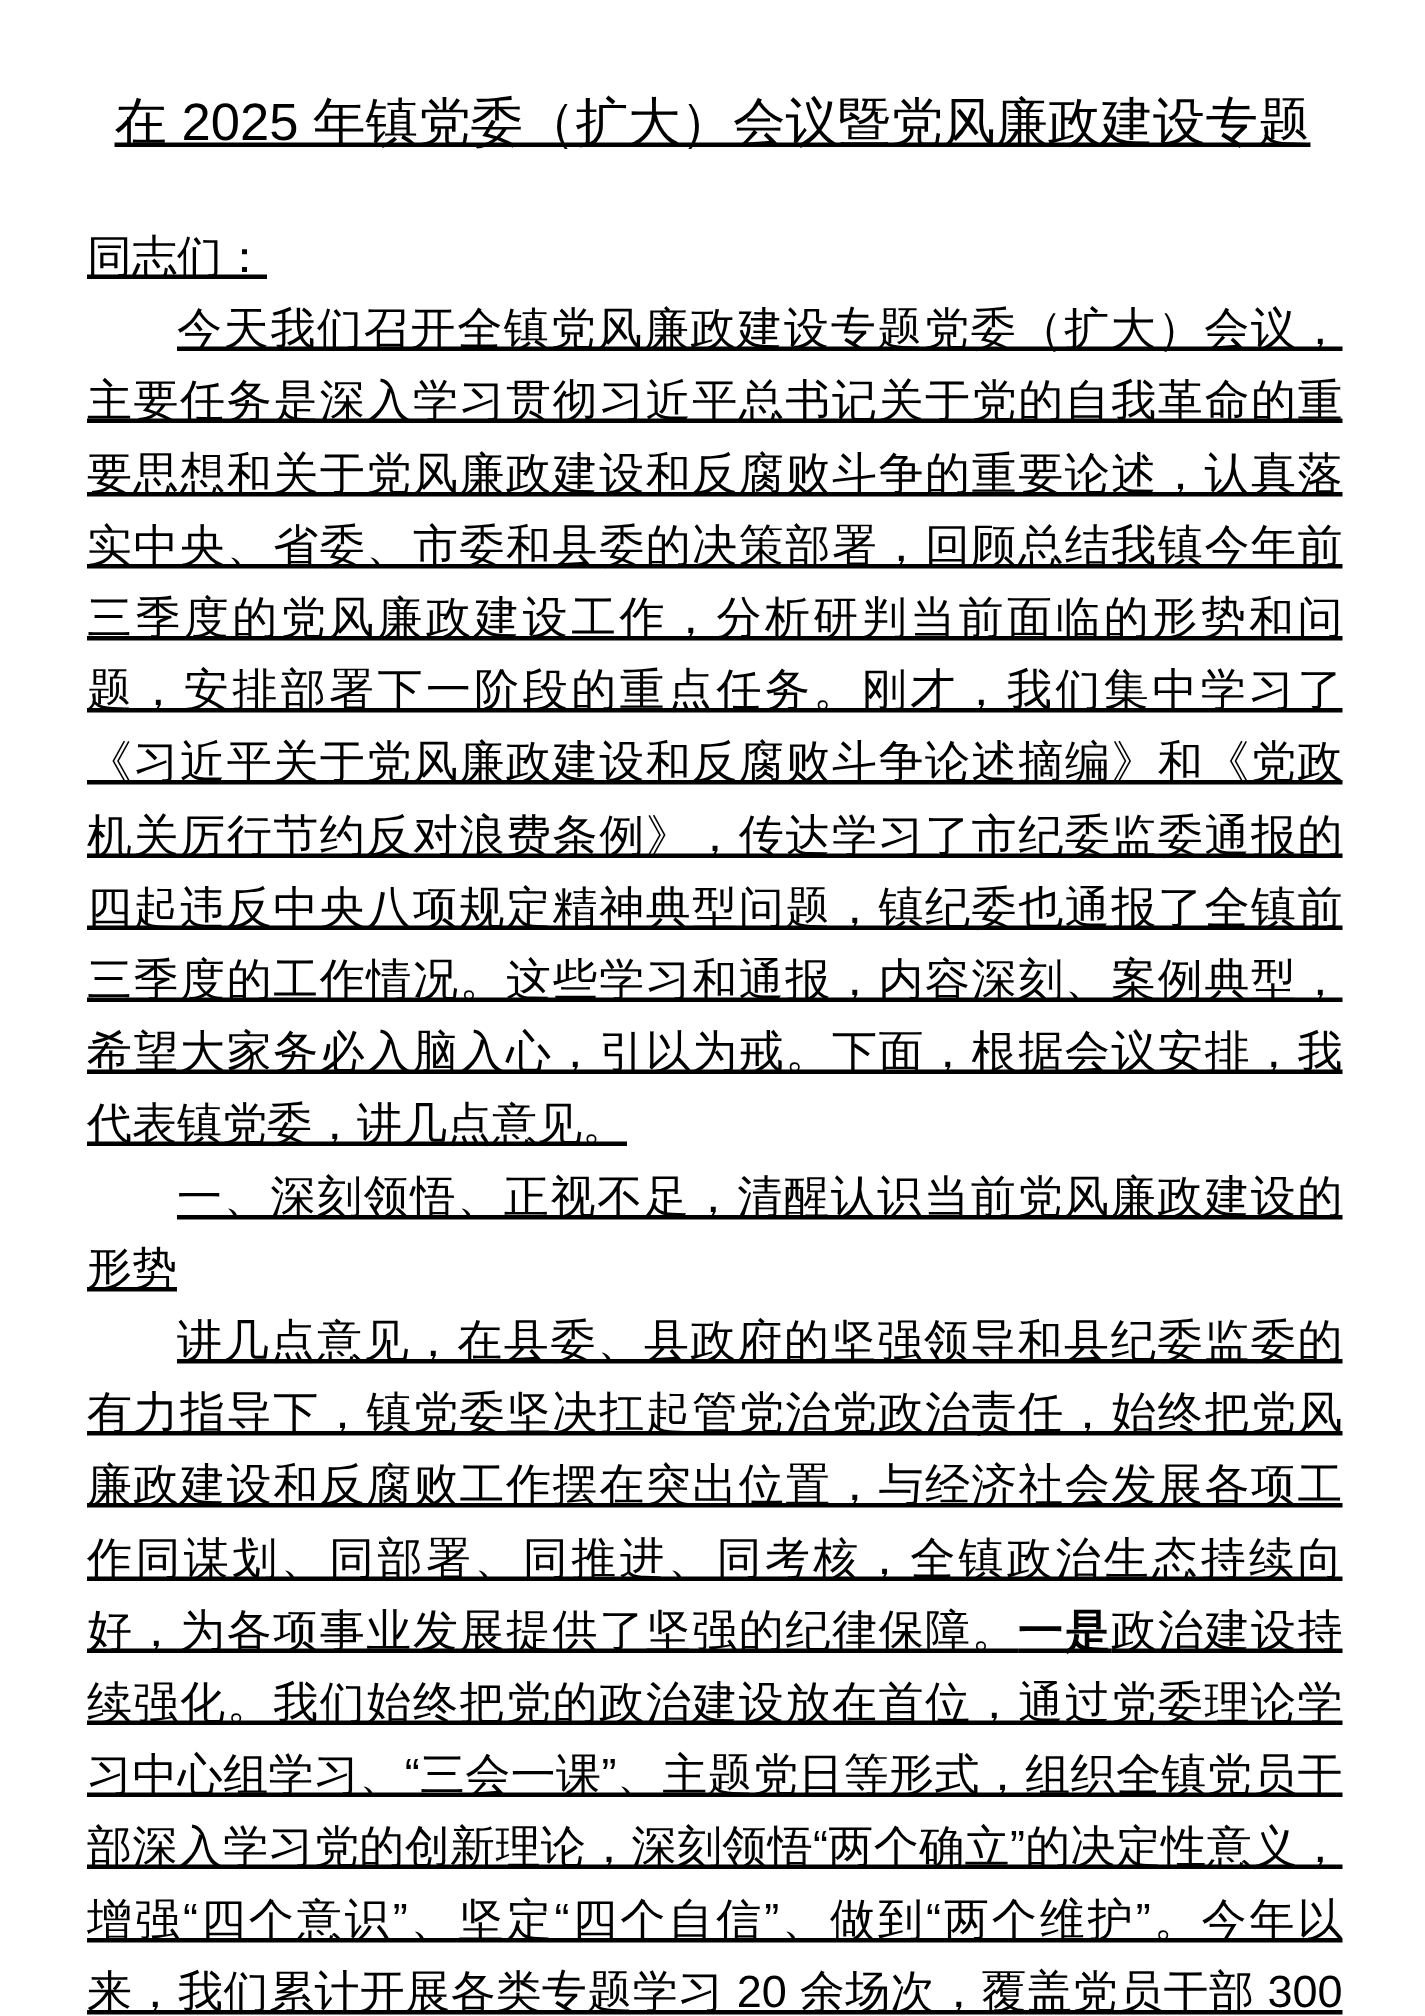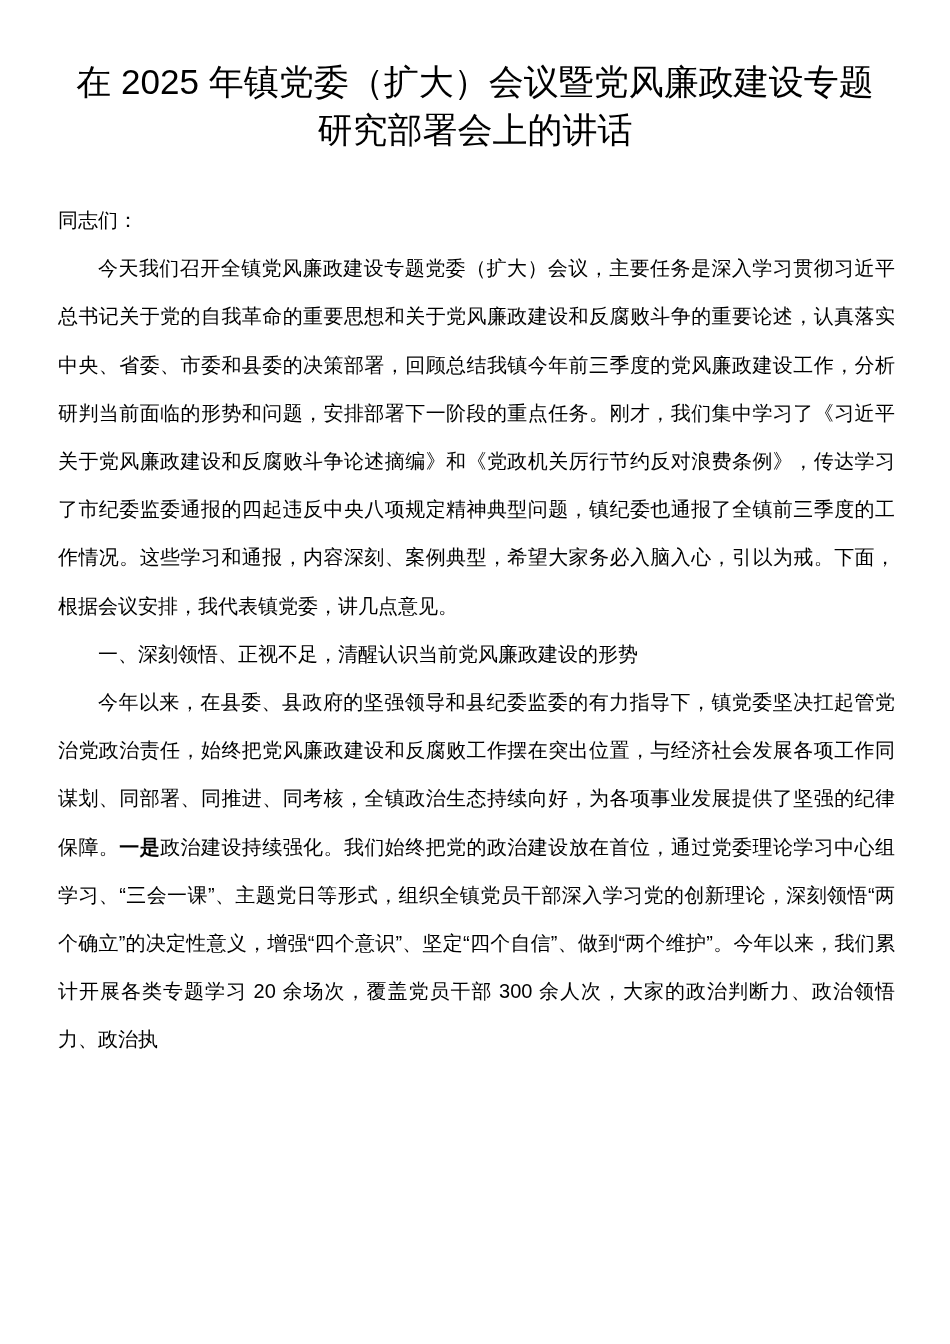--- a/index.html
+++ b/index.html
@@ -16,41 +16,42 @@
     -webkit-font-smoothing: antialiased;
   }
 
   .page {
     position: relative;
     width: 950px;
     height: 1224px;
     box-sizing: border-box;
     padding: 0;
     background: #ffffff;
+    text-decoration: underline;
   }
 
   .doc-title {
     margin: 0;
     padding: 0 62px;
     padding-top: 58px;
     text-align: center;
     font-size: 35px;
     line-height: 48px;
     font-weight: 400;
     letter-spacing: 0px;
     word-break: break-all;
   }
 
   .body-block {
     padding: 0 55px 0 58px;
   }
 
   .para {
     margin: 0;
-    font-size: 20px;
+    font-size: 30px;
     line-height: 48.2px;
     text-align: justify;
     text-justify: inter-character;
     text-align-last: left;
     word-break: break-all;
     letter-spacing: 0px;
   }
 
   .para.salutation {
     margin-top: 42px;
@@ -74,28 +75,27 @@
     font-weight: 700;
   }
 </style>
 </head>
 <body>
 
 <div class="page">
 
   <h1 class="doc-title">
     <span>在 2025 年镇党委（扩大）会议暨党风廉政建设专题</span><br>
-    <span>研究部署会上的讲话</span>
   </h1>
 
   <div class="body-block">
 
     <p class="para salutation">同志们：</p>
 
     <p class="para indent">今天我们召开全镇党风廉政建设专题党委（扩大）会议，主要任务是深入学习贯彻习近平总书记关于党的自我革命的重要思想和关于党风廉政建设和反腐败斗争的重要论述，认真落实中央、省委、市委和县委的决策部署，回顾总结我镇今年前三季度的党风廉政建设工作，分析研判当前面临的形势和问题，安排部署下一阶段的重点任务。刚才，我们集中学习了《习近平关于党风廉政建设和反腐败斗争论述摘编》和《党政机关厉行节约反对浪费条例》，传达学习了市纪委监委通报的四起违反中央八项规定精神典型问题，镇纪委也通报了全镇前三季度的工作情况。这些学习和通报，内容深刻、案例典型，希望大家务必入脑入心，引以为戒。下面，根据会议安排，我代表镇党委，讲几点意见。</p>
 
     <p class="para heading">一、深刻领悟、正视不足，清醒认识当前党风廉政建设的形势</p>
 
-    <p class="para indent"><span>今年以来，在县委、县政府的坚强领导和县纪委监委的有力指导下，镇党委坚决扛起管党治党政治责任，始终把党风廉政建设和反腐败工作摆在突出位置，与经济社会发展各项工作同谋划、同部署、同推进、同考核，全镇政治生态持续向好，为各项事业发展提供了坚强的纪律保障。</span><span class="strong">一是</span><span>政治建设持续强化。我们始终把党的政治建设放在首位，通过党委理论学习中心组学习、“三会一课”、主题党日等形式，组织全镇党员干部深入学习党的创新理论，深刻领悟“两个确立”的决定性意义，增强“四个意识”、坚定“四个自信”、做到“两个维护”。今年以来，我们累计开展各类专题学习 20 余场次，覆盖党员干部 300 余人次，大家的政治判断力、政治领悟力、政治执</span></p>
+    <p class="para indent"><span>讲几点意见，在县委、县政府的坚强领导和县纪委监委的有力指导下，镇党委坚决扛起管党治党政治责任，始终把党风廉政建设和反腐败工作摆在突出位置，与经济社会发展各项工作同谋划、同部署、同推进、同考核，全镇政治生态持续向好，为各项事业发展提供了坚强的纪律保障。</span><span class="strong">一是</span><span>政治建设持续强化。我们始终把党的政治建设放在首位，通过党委理论学习中心组学习、“三会一课”、主题党日等形式，组织全镇党员干部深入学习党的创新理论，深刻领悟“两个确立”的决定性意义，增强“四个意识”、坚定“四个自信”、做到“两个维护”。今年以来，我们累计开展各类专题学习 20 余场次，覆盖党员干部 300 余人次，大家的政治判断力、政治领悟力、政治执</span></p>
 
   </div>
 
 </div>
 
 </body></html>

